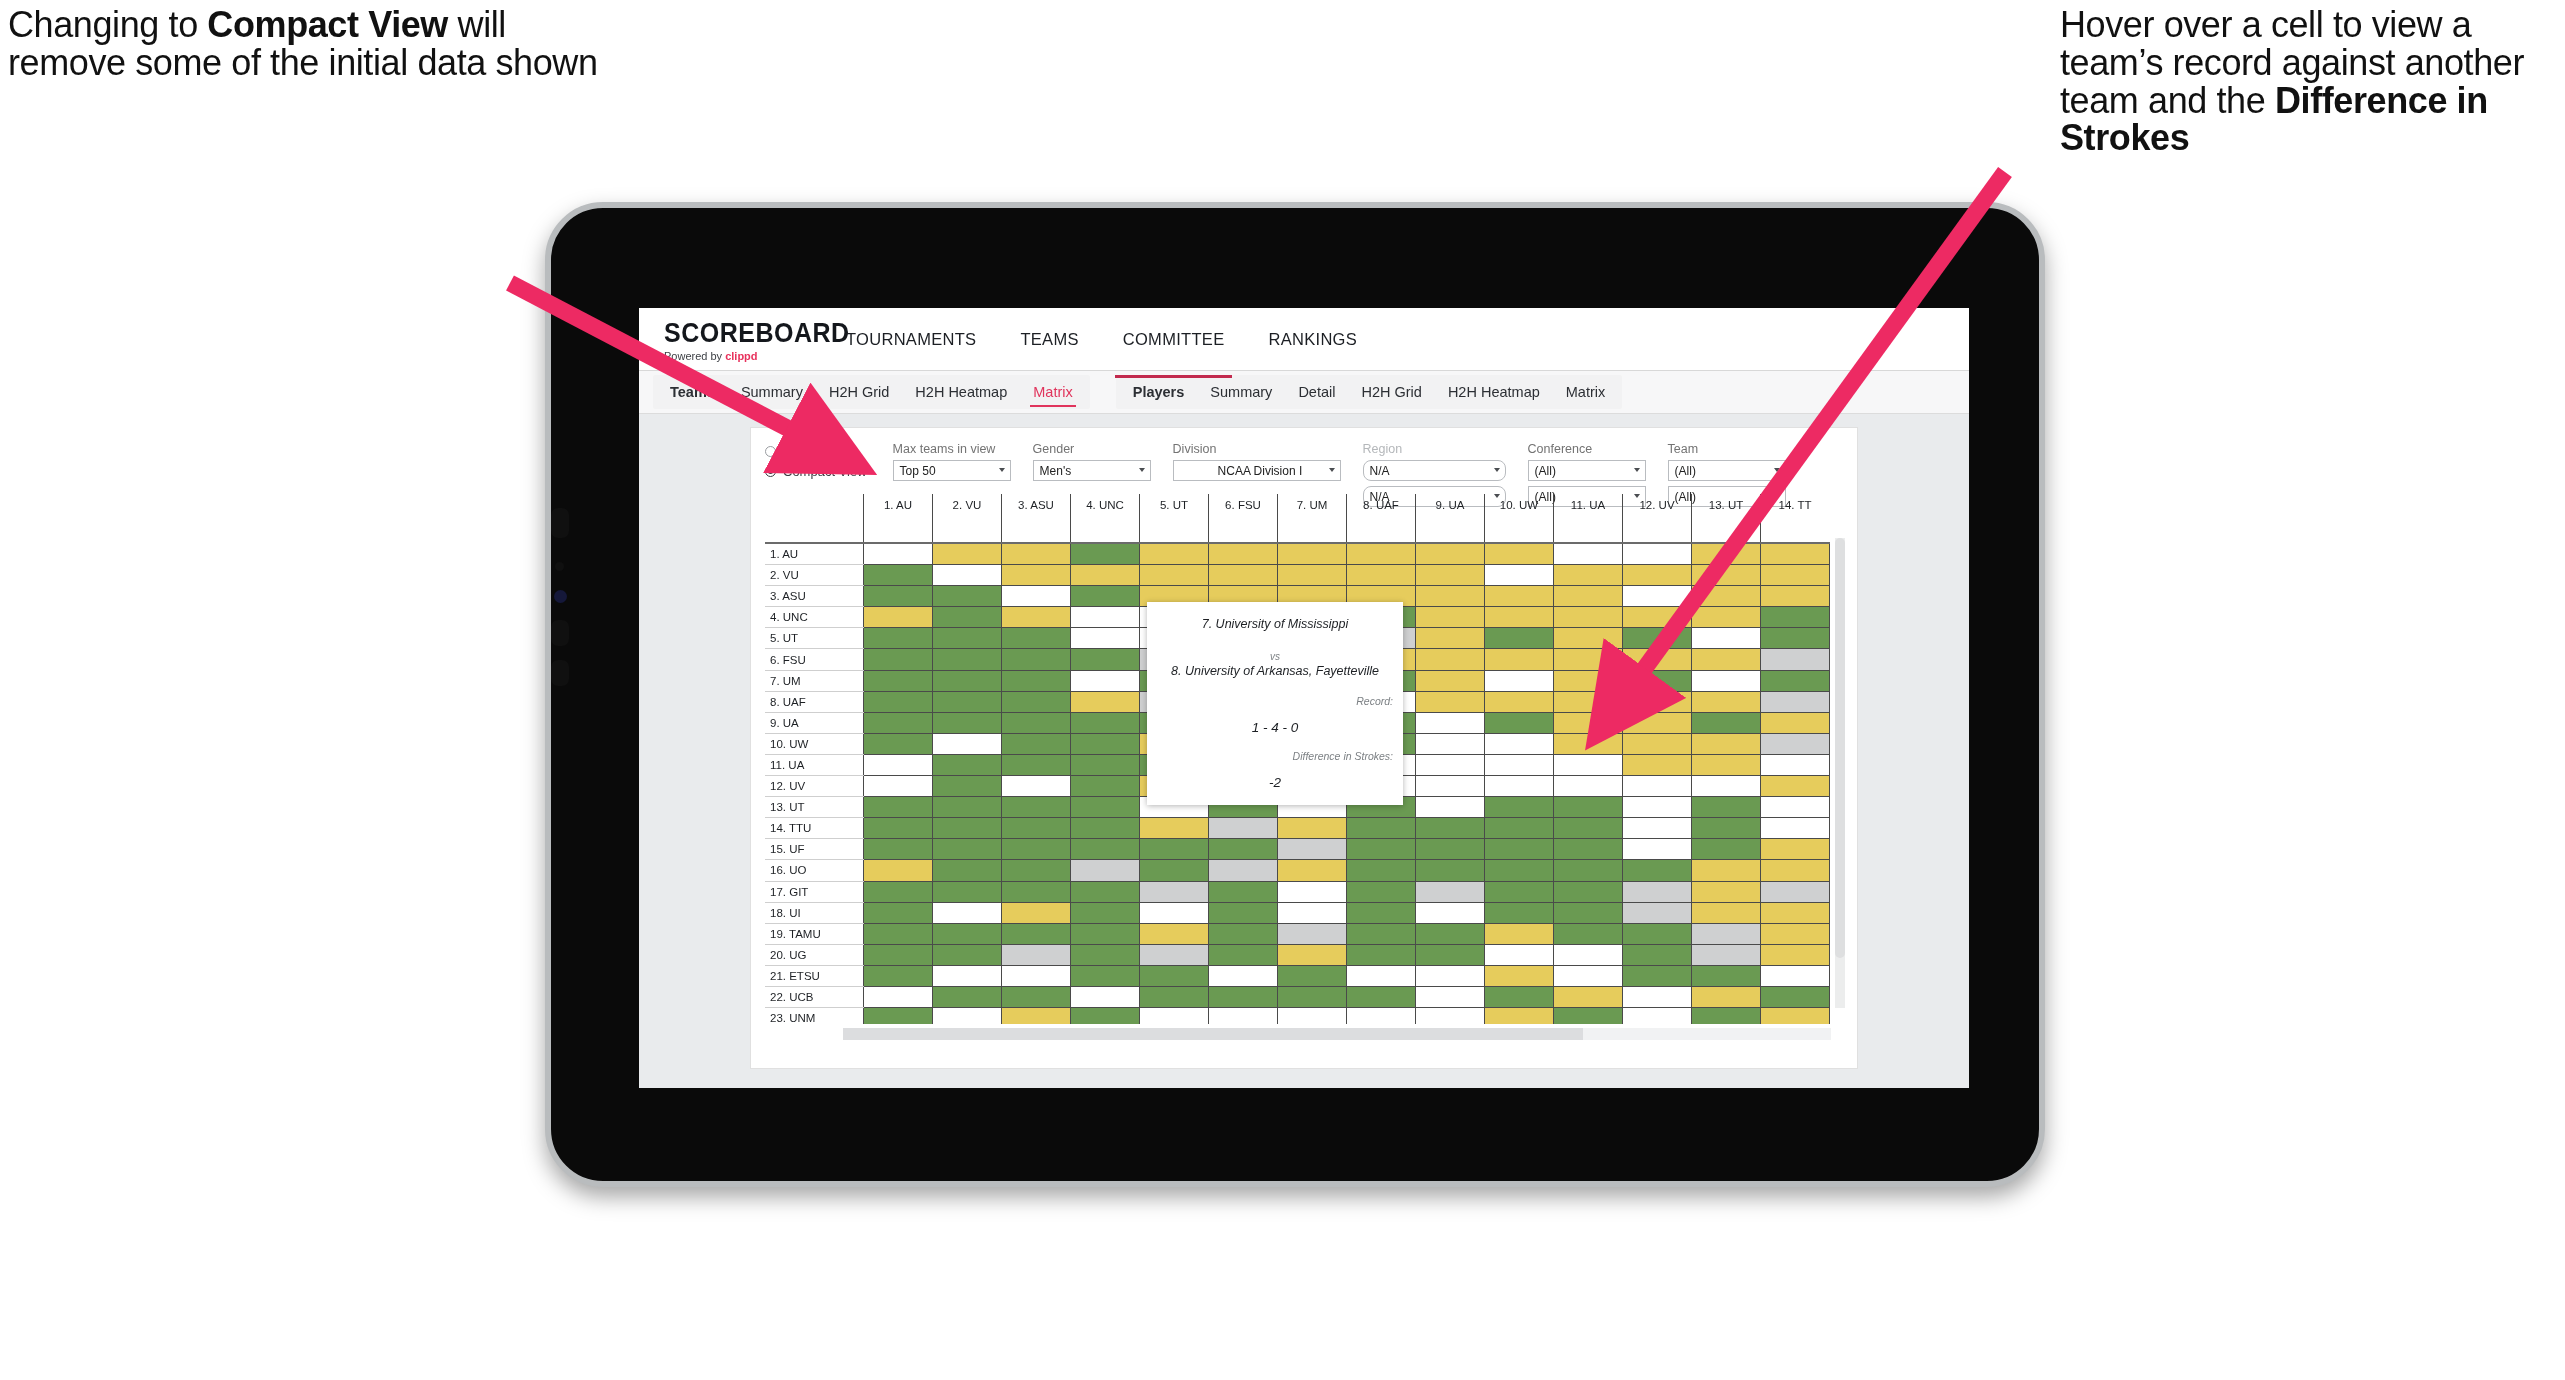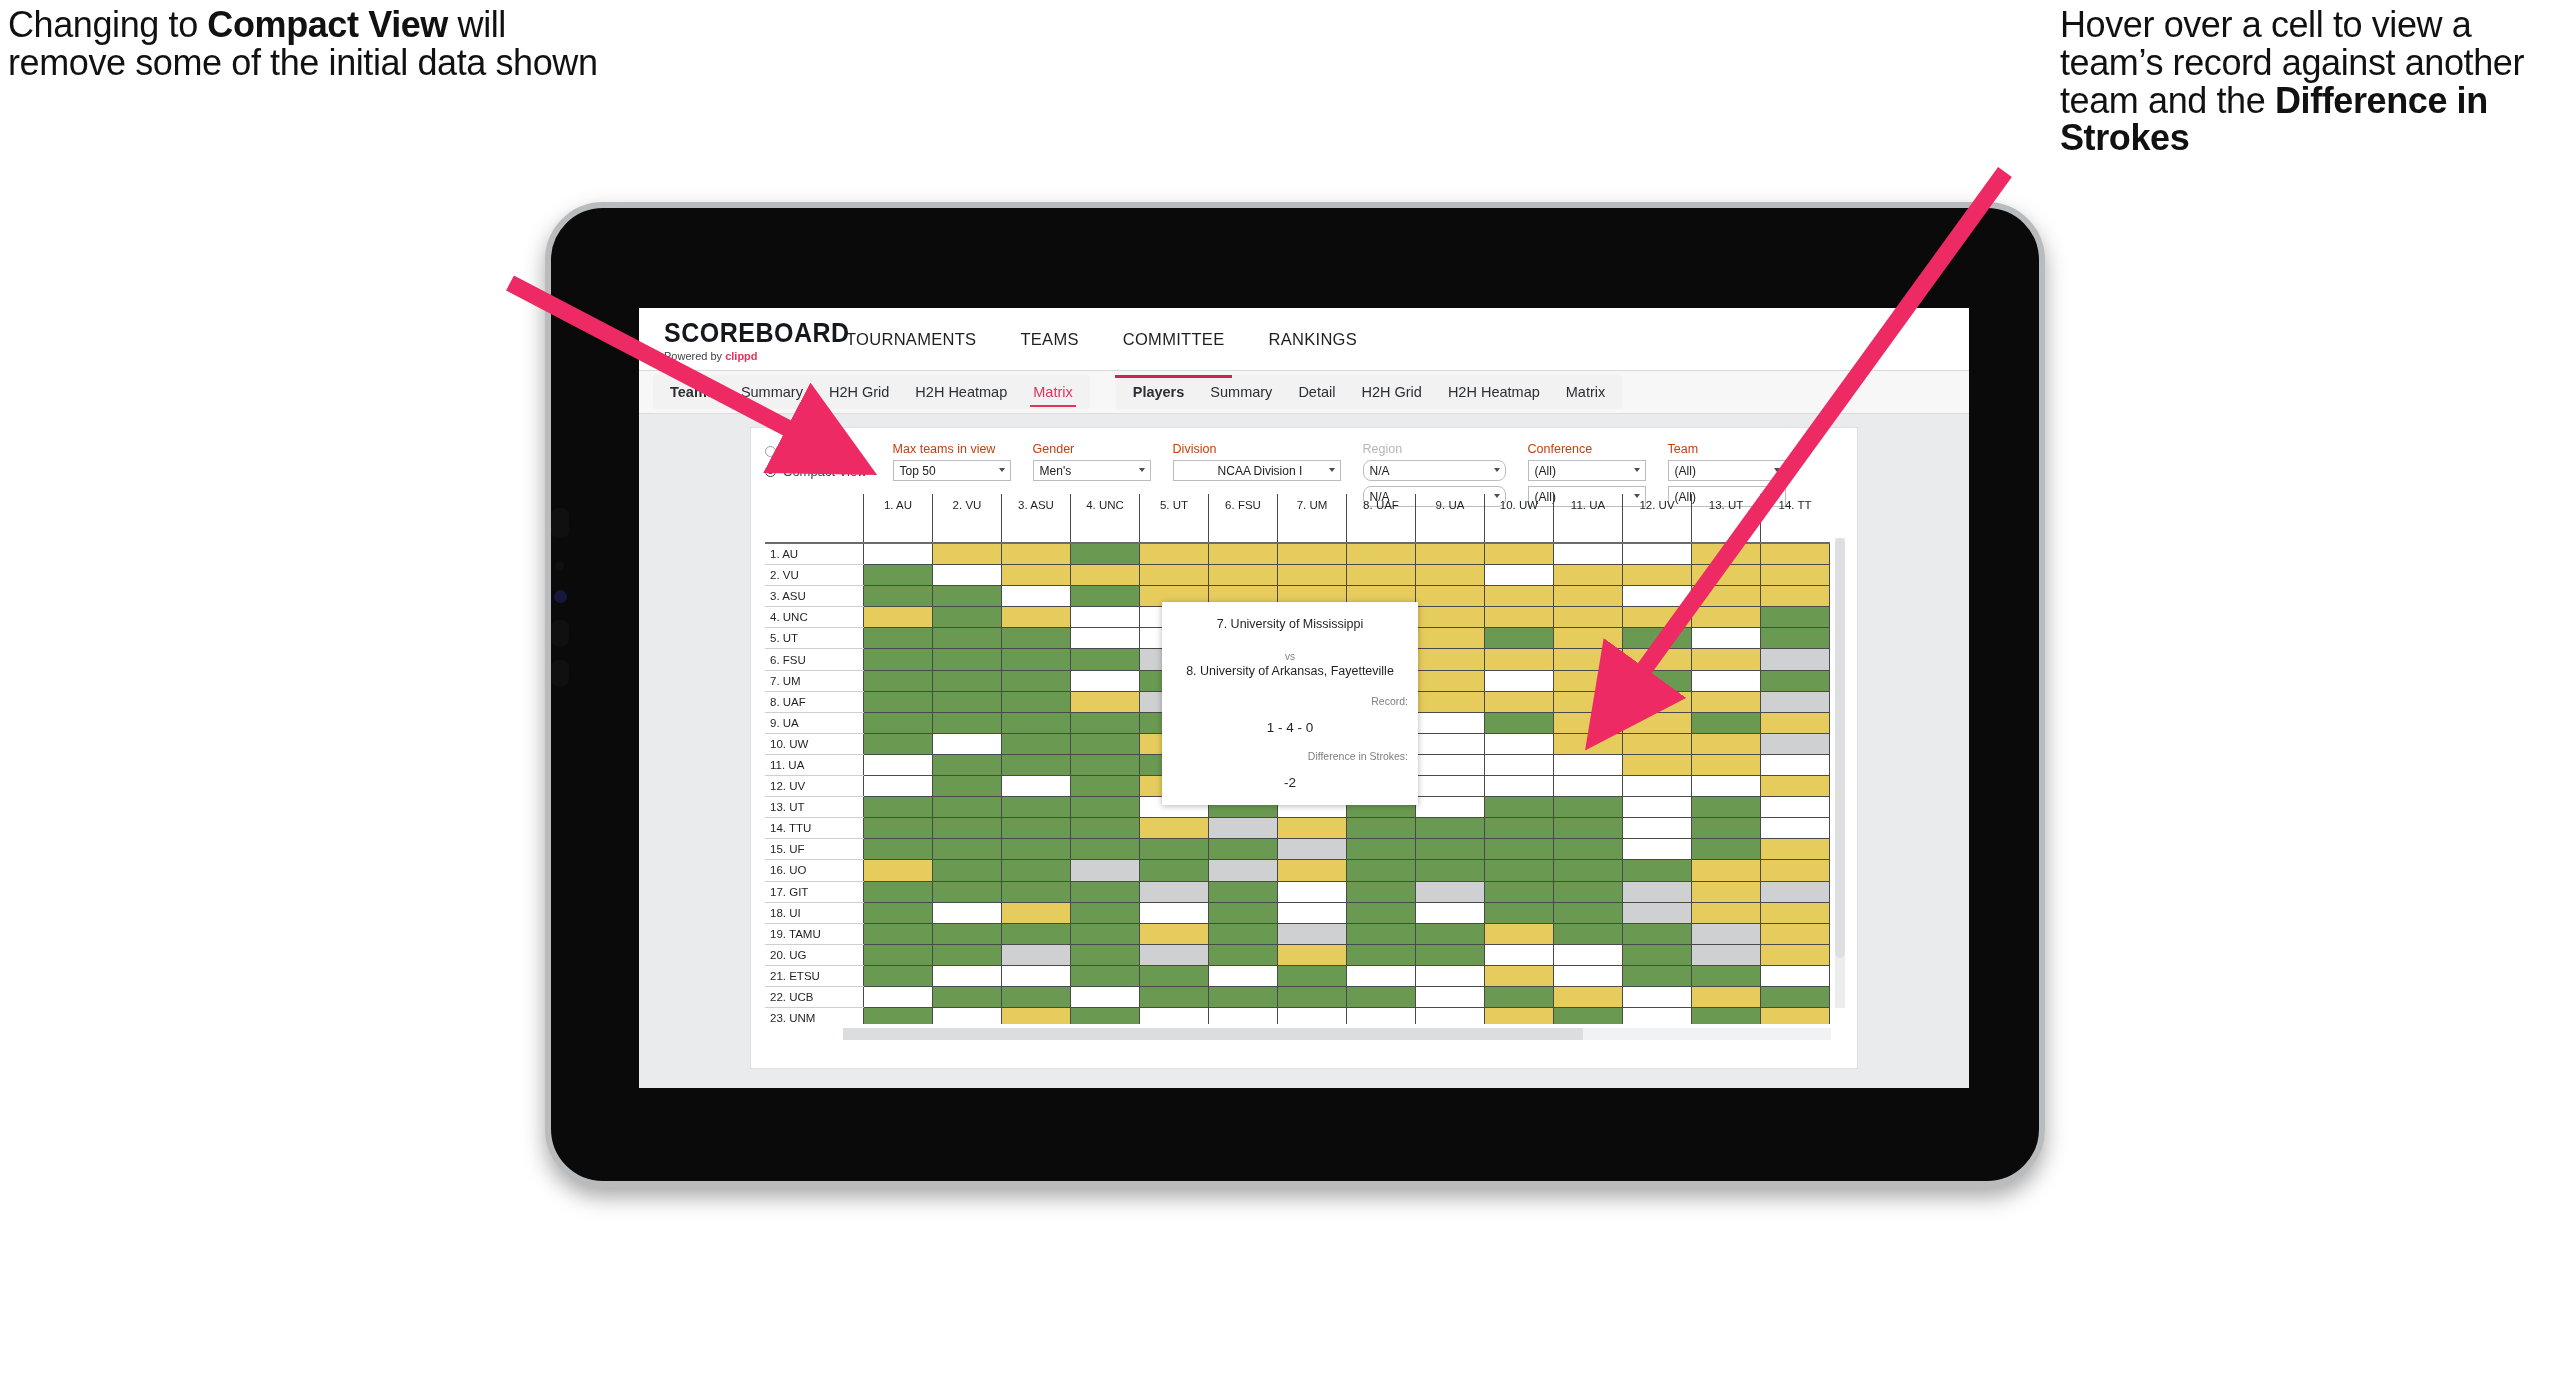--- a/index.html
+++ b/index.html
@@ -54,21 +54,21 @@
   .tab.sel:after{content:"";position:absolute;left:10px;right:10px;bottom:2px;height:2.5px;background:#e0345c;}
 
   
   #viz-outer{background:#e9ebed;height:676px;position:relative;}
   #viz-card{position:absolute;left:112px;top:14px;width:1106px;height:640px;background:#fff;
       box-shadow:0 0 0 1px #e0e0e0;}
 
   
   #filters{display:flex;padding:14px 0 0 14px;height:62px;box-sizing:border-box;}
   .fcol{margin-right:22px;}
-  .flabel{font-size:12.5px;color:#c2410c;margin-bottom:4px;}
+  .flabel{font-size:12.5px;color:#737373;margin-bottom:4px;}
   .flabel.dim{color:#b4b7ba;}
   .fsel{width:118px;height:21px;border:1px solid #b9bcc0;background:#fff;font-size:12px;
       color:#222;display:flex;align-items:center;padding-left:6px;box-sizing:border-box;position:relative;cursor:pointer;}
   .fsel .caret{position:absolute;right:5px;top:7px;width:0;height:0;border-left:3.5px solid transparent;
       border-right:3.5px solid transparent;border-top:4.5px solid #4a4d51;}
   .fsel.w150{width:143px;border-radius:8px;}
   .fsel.w148{width:168px;padding-left:44px;}
   .fsel + .fsel{margin-top:5px;}
   .radios{margin-right:26px;padding-top:2px;}
   .radiorow{display:flex;align-items:center;font-size:13px;color:#3a3d42;margin-bottom:5px;cursor:pointer;}
@@ -90,22 +90,22 @@
   td.c.g{background:#6a9a52;}
   td.c.y{background:#e6cc5c;}
   td.c.w{background:#ffffff;}
   td.c.k{background:#cfd0d1;}
   #vscroll{position:absolute;right:0;top:44px;width:10px;height:470px;background:#eceded;}
   #vscroll i{position:absolute;left:0;top:0;width:10px;height:420px;background:#dedfe0;border-radius:5px;display:block;}
   #hscroll{position:absolute;left:92px;top:600px;width:988px;height:12px;background:#f1f2f3;}
   #hscroll i{position:absolute;left:0;top:0;width:740px;height:12px;background:#dcdddf;display:block;}
 
   
-  #tooltip{position:absolute;left:411px;top:174px;width:236px;background:#fff;
-      box-shadow:0 1px 6px rgba(0,0,0,.30);padding:14px 10px 15px;text-align:center;z-index:6;}
+  #tooltip{position:absolute;left:396px;top:174px;width:236px;background:#fff;
+      box-shadow:0 1px 6px rgba(0,0,0,.30);padding:14px 10px 15px;text-align:center;z-index:6;font-style:italic;}
   #tooltip .tt-team{font-size:12.5px;color:#1d2024;line-height:1.35;}
   #tooltip .tt-vs{font-size:10px;color:#7c8084;margin:18px 0 1px;}
   #tooltip .tt-lab{font-size:10.5px;color:#7c8084;margin-top:15px;text-align:right;}
   #tooltip .tt-val{font-size:13.5px;color:#1d2024;margin-top:13px;}
 </style>
 </head>
 <body>
 
 <div id="callout-left" class="callout">
   <span>Changing to </span><b>Compact View</b><span> will remove some of the initial data shown</span>

